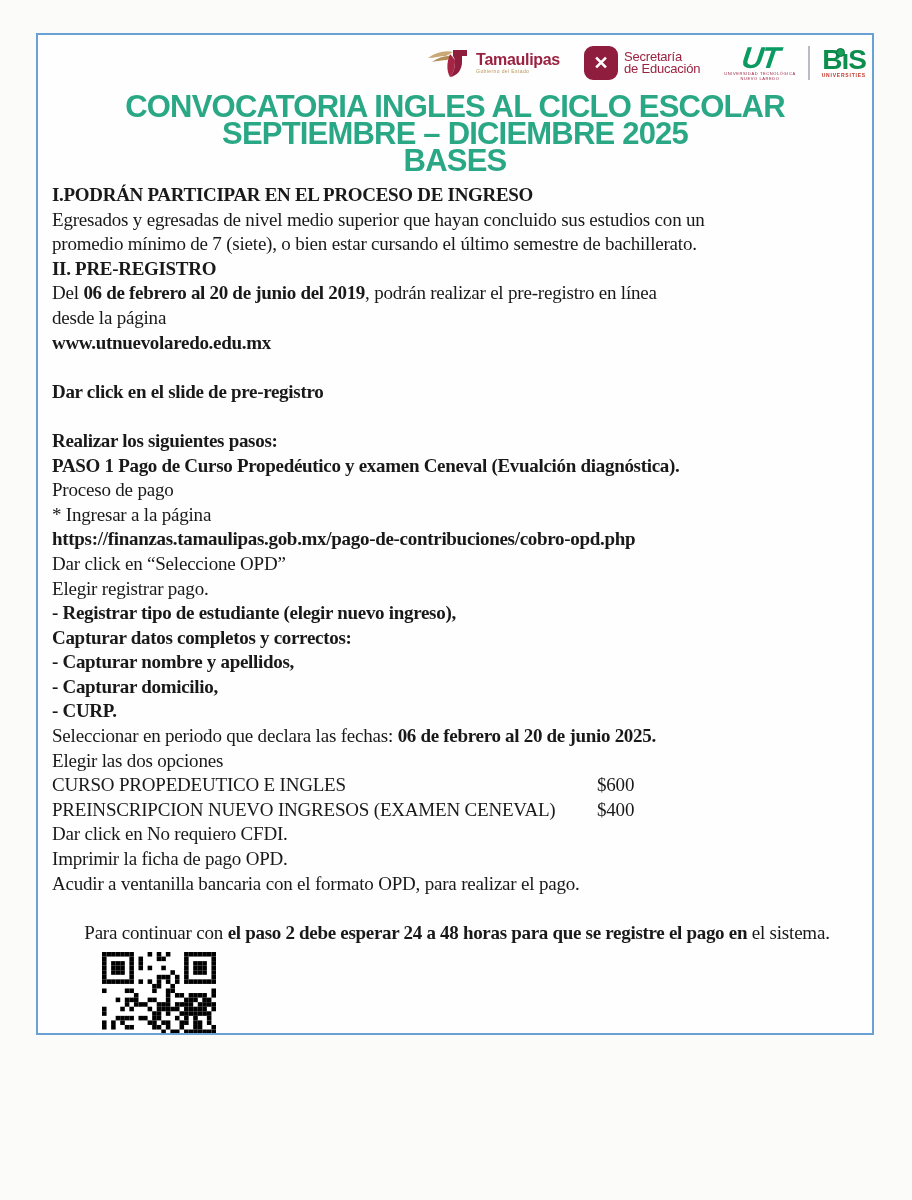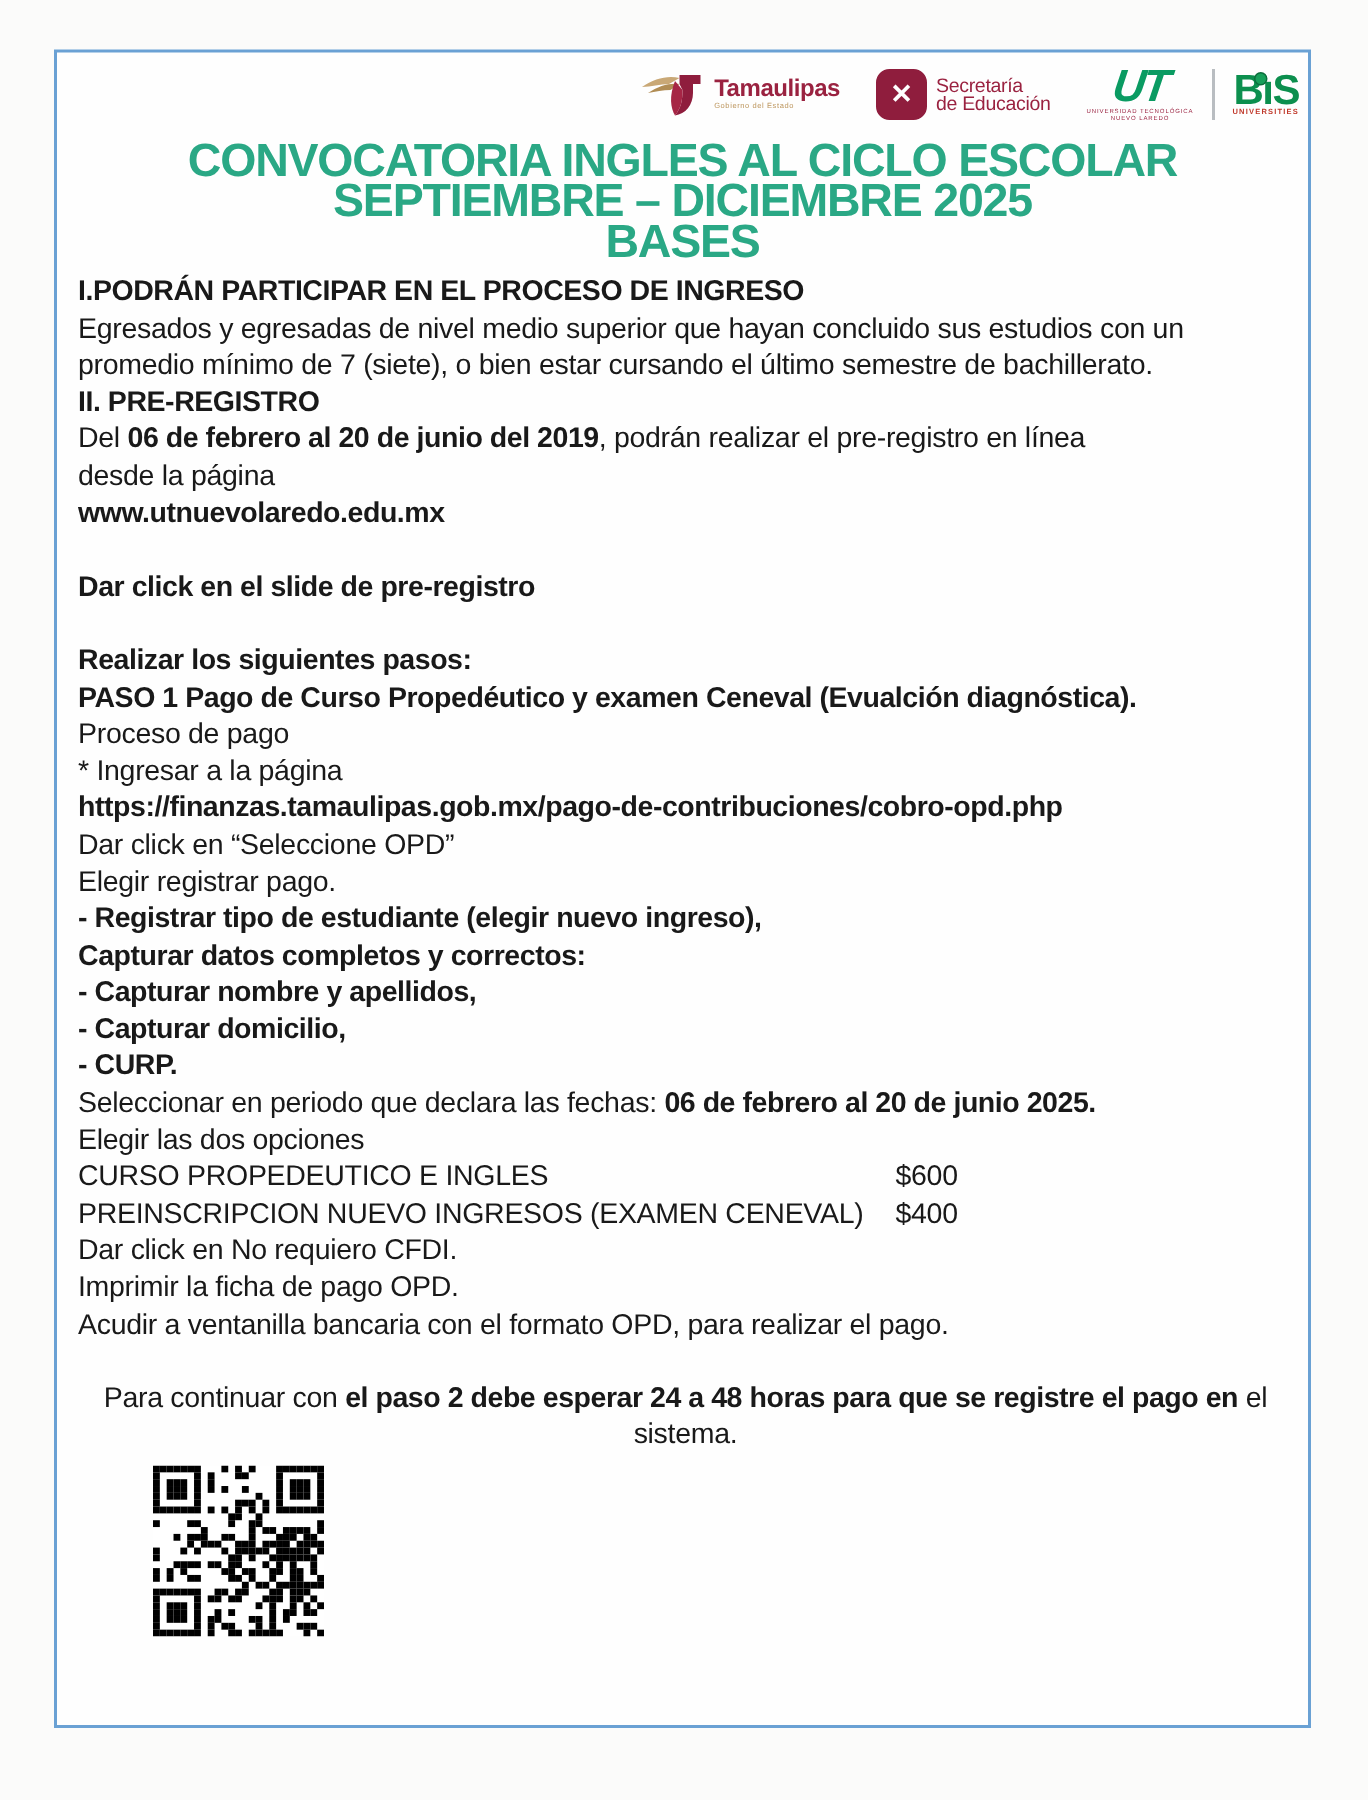--- a/index.html
+++ b/index.html
@@ -3,21 +3,21 @@
 <meta charset="utf-8">
 <style>
   html,body{margin:0;padding:0;}
   body{
     width:912px;height:1200px;position:relative;
     background:#fbfbfa;
     font-family:"Liberation Sans", sans-serif;
     -webkit-font-smoothing:antialiased;
   }
   .doc-box{
-    position:absolute;left:36px;top:33px;width:838px;height:1119px;
+    position:absolute;left:36px;top:33px;width:838px;height:1002px;
     border:2px solid #6aa1d4;background:#fefefe;box-sizing:border-box;
     overflow:hidden;
   }
   
   .logos{
     position:absolute;top:10px;right:6px;
     display:flex;align-items:center;gap:24px;
   }
   .logo{display:flex;align-items:center;gap:6px;}
   .tam-text .tam-name{color:#9a2240;font-weight:bold;font-size:16px;letter-spacing:-0.3px;line-height:16px;}
@@ -47,21 +47,21 @@
   .title-block{margin-top:58px;text-align:center;}
   .title-line{
     color:#2aa885;font-weight:bold;font-size:31px;line-height:27px;
     letter-spacing:-0.8px;
   }
   
   .body-text{
     margin-top:9px;padding:0 10px 0 14px;
     font-size:19px;line-height:24.6px;color:#191919;letter-spacing:-0.2px;
   }
-  .line{white-space:pre-wrap;}
+  .line{white-space:pre-wrap;font-family:Liberation Serif, serif;}
   .line.center{text-align:center;padding:0 4px;}
   .b{font-weight:bold;letter-spacing:-0.3px;}
   .price-label{display:inline-block;width:545px;}
   
   .qr-wrap{margin:7px 0 0 64px;width:114px;height:114px;}
 </style>
 </head>
 <body>
 
 <div class="doc-box">

